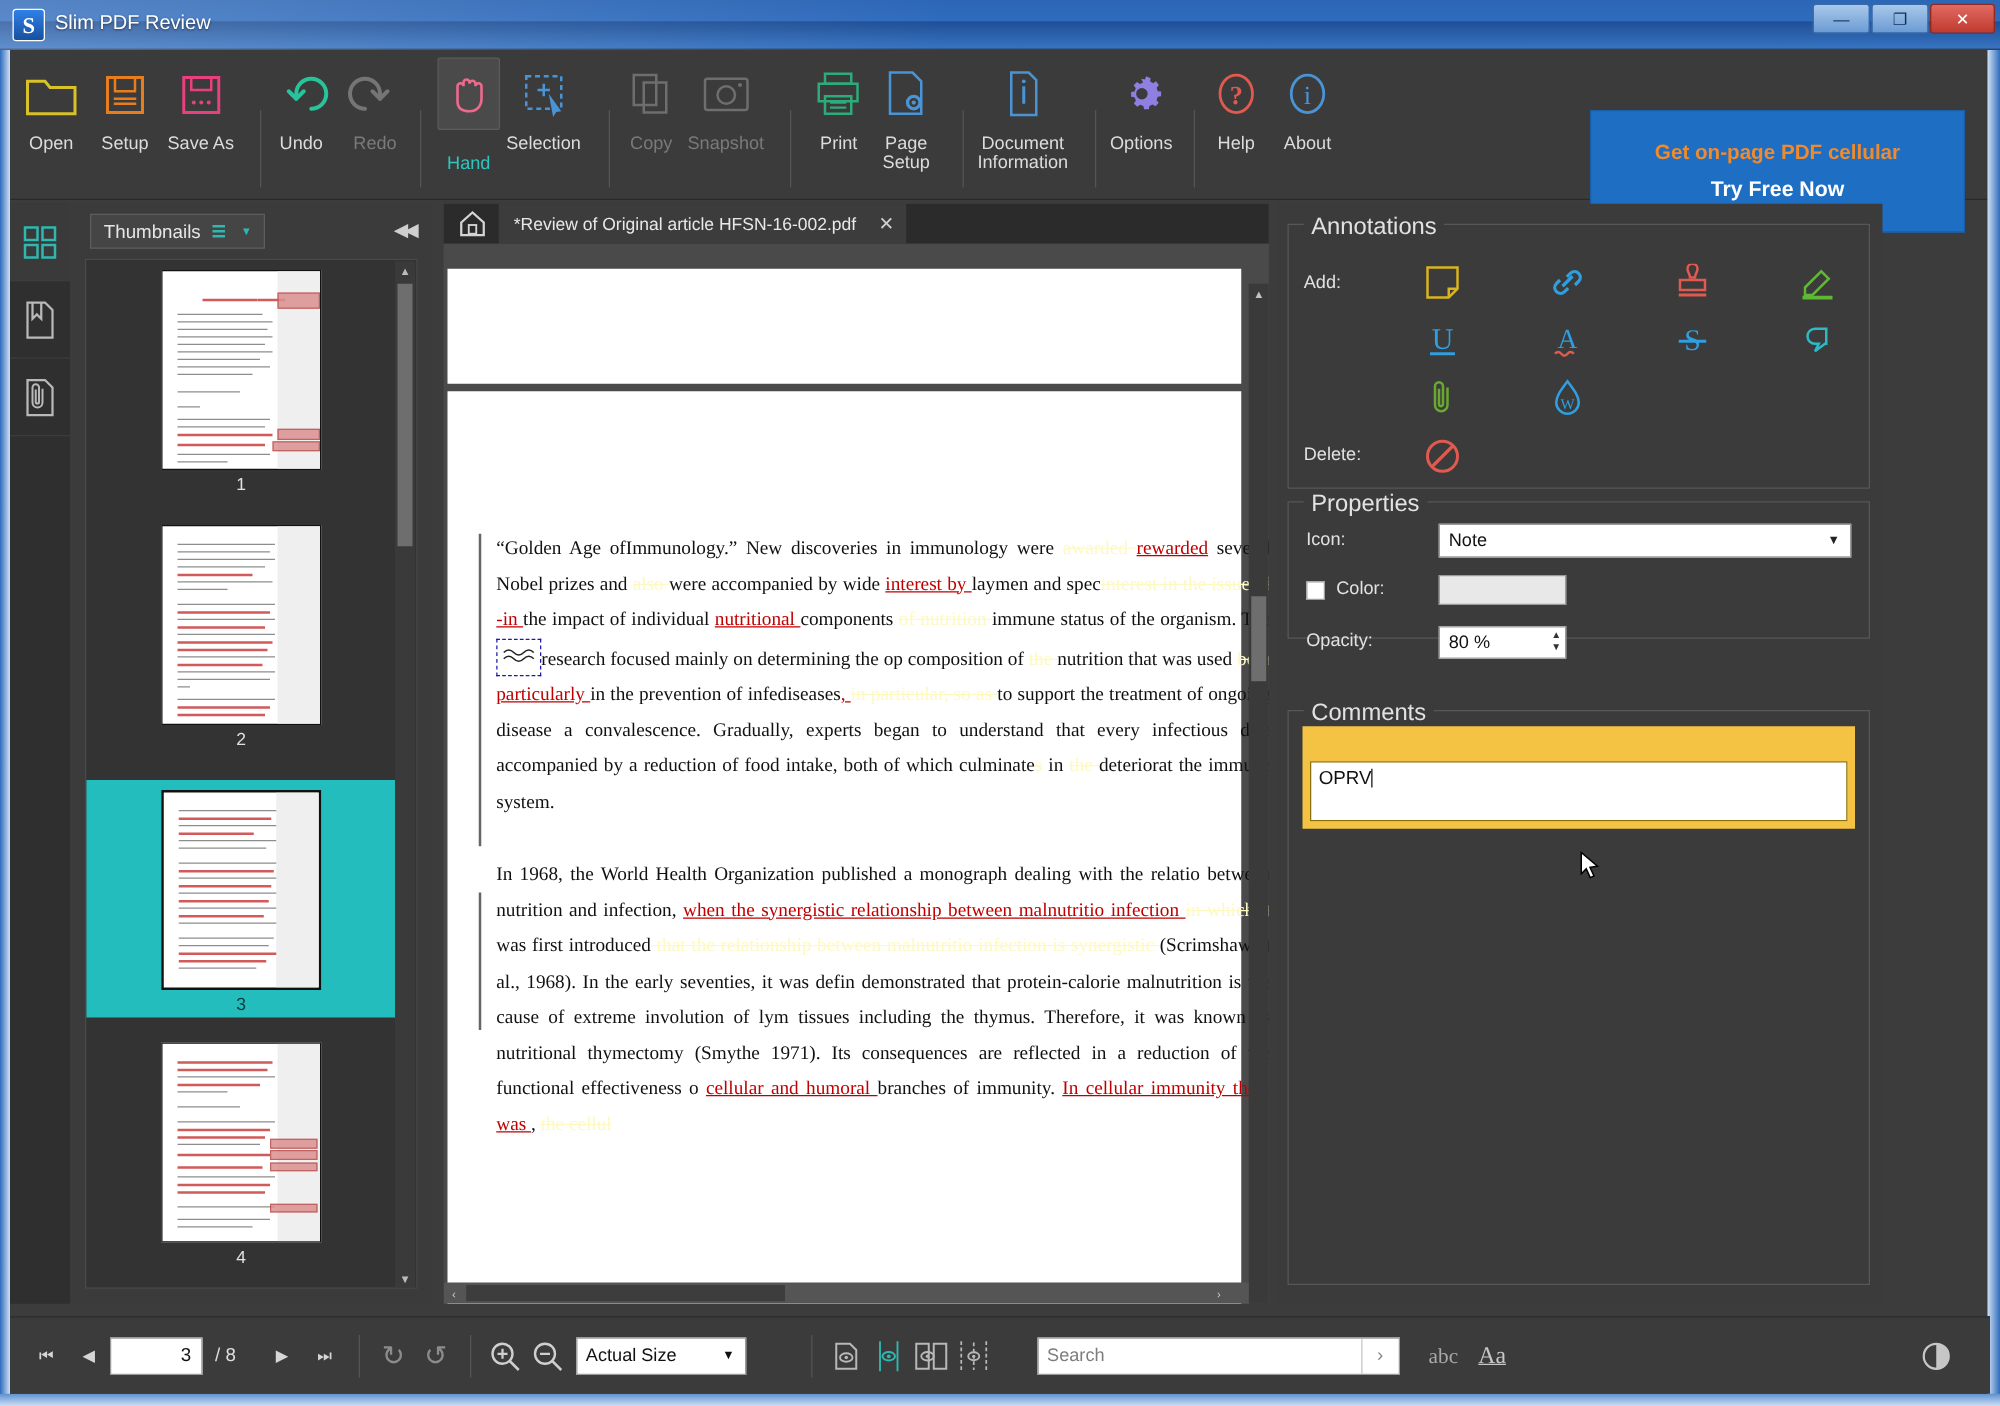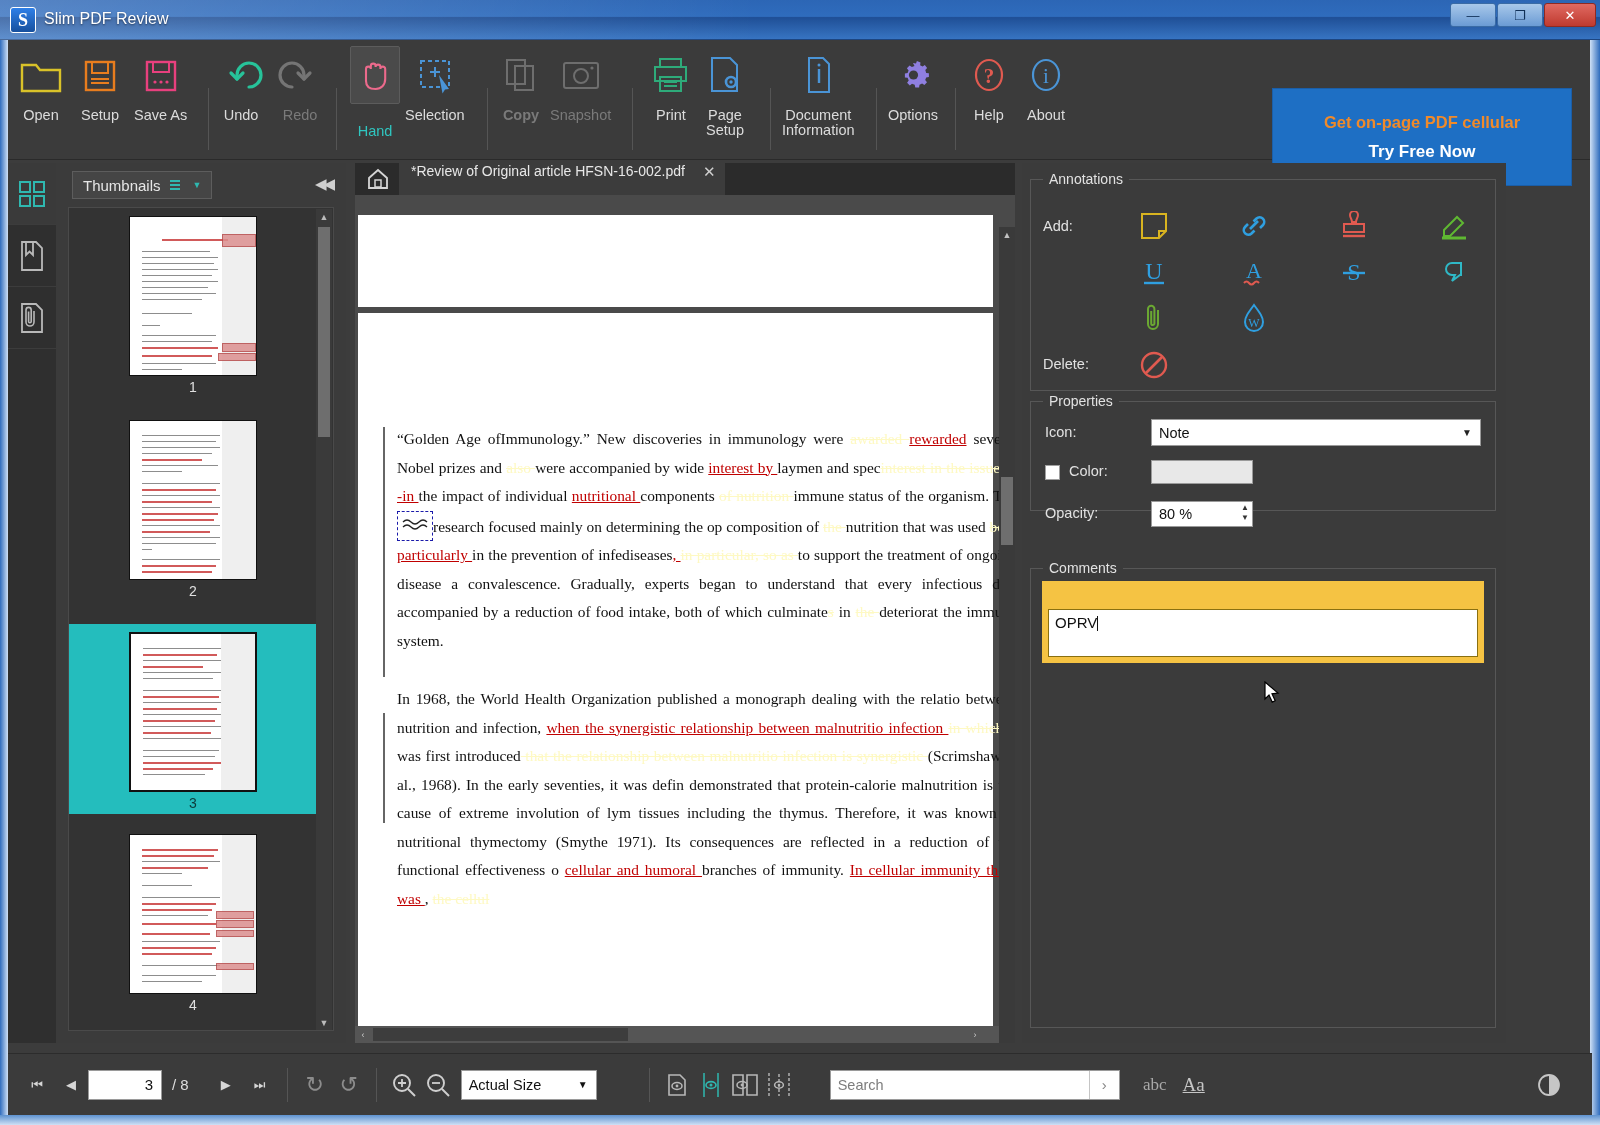--- a/index.html
+++ b/index.html
@@ -114,21 +114,21 @@
   
   .viewer{
     position:absolute; left:355px; top:163px; width:660px; height:880px;
     background:#4a4a4a;
   }
   .tabbar{ position:relative; height:32px; background:#2b2b2b; }
   .homebtn{ position:absolute; left:6px; top:2px; width:34px;height:28px;
     display:flex;align-items:center;justify-content:center;}
   .doctab{
     position:absolute; left:44px; top:0; height:32px; padding:0 10px 0 12px;
-    background:#3c3c3c; display:flex; gap:18px;
+    background:#3c3c3c; display:flex; align-items:center; gap:18px;
     color:#e8e8e8; font-size:14px;
   }
   .doctab .x{ color:#cfcfcf; font-size:15px; }
   .pagearea{
     position:absolute; left:0; top:32px; width:660px; height:848px;
     background:#4a4a4a; overflow:hidden;
   }
   .pagewhite{
     position:absolute; left:3px; top:0; width:635px; background:#fff;
   }
@@ -157,21 +157,21 @@
   .noteicon svg{ position:absolute; left:3px; top:4px; }
 
   
   .rightpanel{
     position:absolute; left:1022px; top:163px; width:484px; height:880px;
     background:#3b3b3b;
   }
   .group{ position:absolute; border:1px solid #575757; }
   .group > .gtitle{
     position:absolute; left:12px; top:-9px; background:#3b3b3b;
-    padding:0 6px; font-size:14px; color:#e2e2e2;
+    padding:0 6px; font-size:19px; color:#e2e2e2;
   }
   #annoGroup{ left:8px; top:16px; width:466px; height:212px;}
   .addlbl{ position:absolute; left:12px; top:38px; font-size:14.5px; color:#e2e2e2;}
   .dellbl{ position:absolute; left:12px; top:176px; font-size:14.5px; color:#e2e2e2;}
   .aicon{ position:absolute; width:46px; height:40px; display:flex;align-items:center;justify-content:center;}
 
   #propGroup{ left:8px; top:238px; width:466px; height:110px; }
   .prow{ position:absolute; left:14px; font-size:14.5px; color:#e2e2e2;}
   .combo{
     position:absolute; background:#fff; border:1px solid #9a9a9a; color:#111;
@@ -330,21 +330,21 @@
             <rect x="9" y="6" width="28" height="26" fill="none" stroke="#4a94d6" stroke-width="2" stroke-dasharray="4 3"></rect>
             <path d="M23 12v10M18 17h10" stroke="#4a94d6" stroke-width="2"></path>
             <path d="M27 20l10 14-4 .5-2.5 4z" fill="#4a94d6"></path>
           </svg>
       </div>
       <div class="lbl">Selection</div>
     </div>
 
     <div class="sep" style="left:487px;"></div>
 
-    <div class="tool disabled" style="left:498px;font-weight:bold;">
+    <div class="tool disabled" style="left:498px;">
       <div class="ico">
         <svg width="46" height="40" viewBox="0 0 46 40">
             <rect x="9" y="5" width="18" height="24" fill="none" stroke="#6e6e6e" stroke-width="2"></rect>
             <rect x="17" y="11" width="18" height="24" fill="none" stroke="#6e6e6e" stroke-width="2"></rect>
           </svg>
       </div>
       <div class="lbl">Copy</div>
     </div>
 
     <div class="tool disabled" style="left:550px;">

